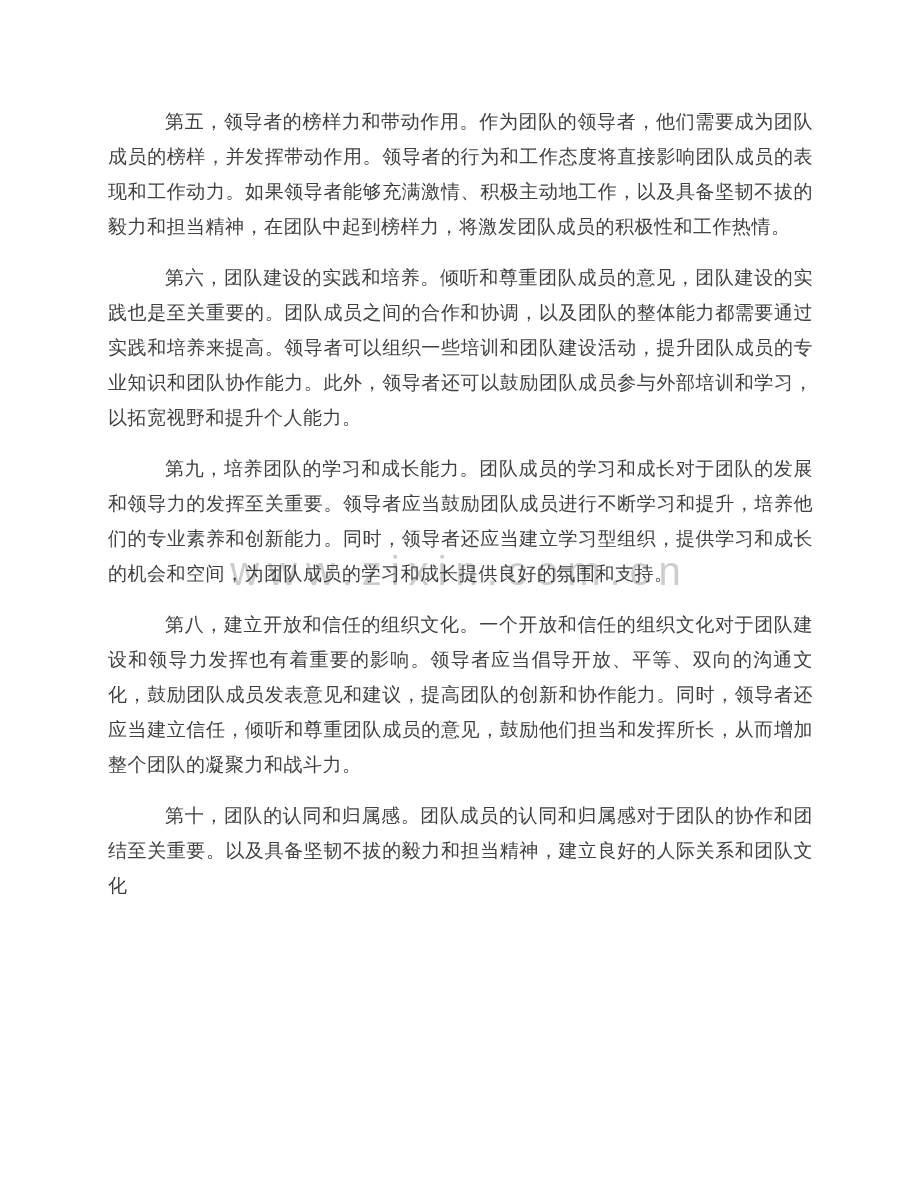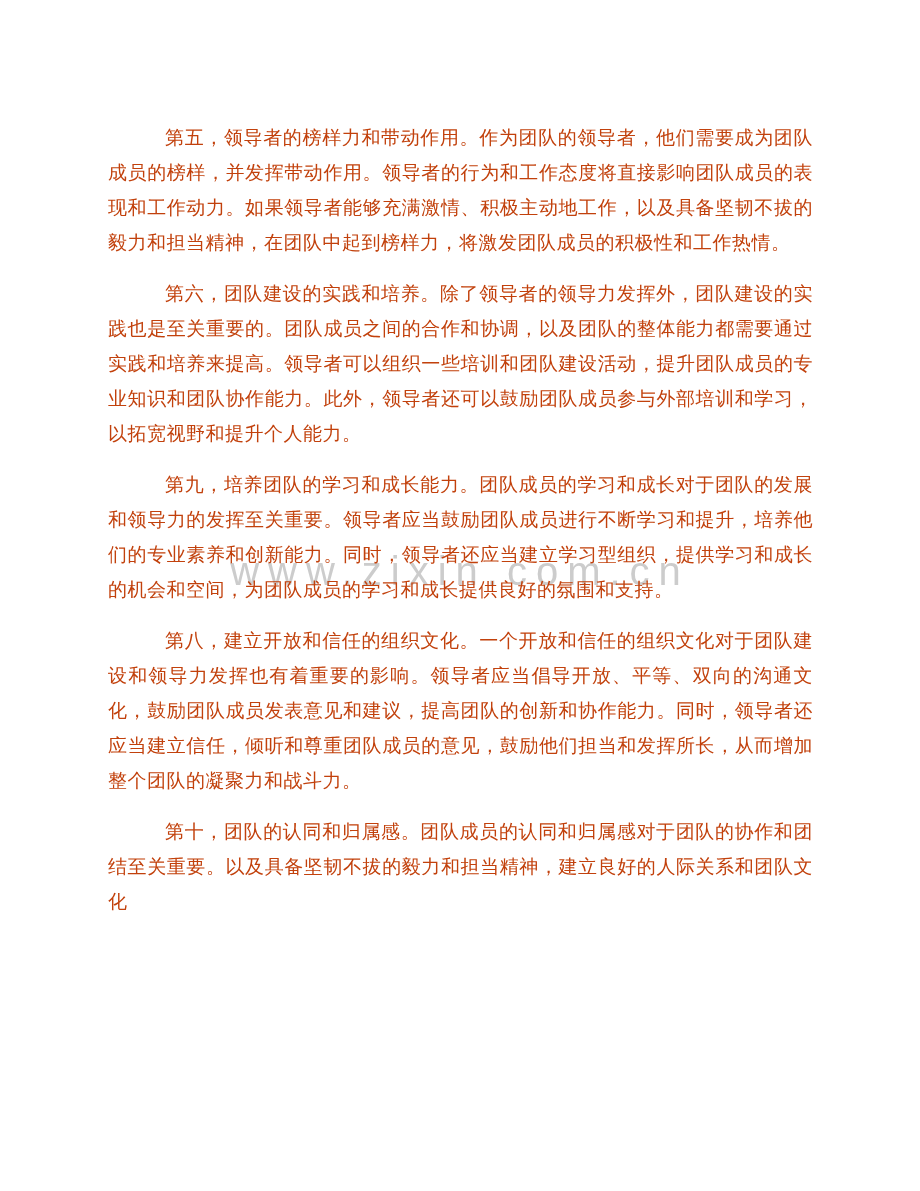--- a/index.html
+++ b/index.html
@@ -16,25 +16,25 @@
     font-family: "Liberation Serif", "DejaVu Serif", serif;
   }
   .content {
     position: absolute;
     left: 108px;
     top: 104px;
     width: 705px;
     z-index: 1;
   }
   .para {
-    margin: 16px 0 16px 0;
+    margin: 0 0 16px 0;
     font-size: 19px;
     line-height: 35px;
     letter-spacing: 0.5px;
-    color: #c2410c;
+    color: #404040;
     text-align: justify;
     text-justify: inter-character;
     text-indent: 57px;
   }
   .watermark {
     position: absolute;
     top: 551px;
     left: 0;
     width: 100%;
     text-align: center;
@@ -49,18 +49,18 @@
     pointer-events: none;
   }
 </style>
 </head>
 <body>
 
 <div class="page" style="background: rgb(255, 255, 255);">
   <div class="watermark" style="color: rgb(204, 204, 204);">www.zixin.com.cn</div>
   <div class="content" style="color: rgb(26, 26, 26);">
       <p class="para">第五，领导者的榜样力和带动作用。作为团队的领导者，他们需要成为团队成员的榜样，并发挥带动作用。领导者的行为和工作态度将直接影响团队成员的表现和工作动力。如果领导者能够充满激情、积极主动地工作，以及具备坚韧不拔的毅力和担当精神，在团队中起到榜样力，将激发团队成员的积极性和工作热情。</p>
-      <p class="para">第六，团队建设的实践和培养。除了领导者的领导力发挥外，团队建设的实践也是至关重要的。团队成员之间的合作和协调，以及团队的整体能力都需要通过实践和培养来提高。领导者可以组织一些培训和团队建设活动，提升团队成员的专业知识和团队协作能力。此外，领导者还可以鼓励团队成员参与外部培训和学习，以拓宽视野和提升个人能力。</p>
+      <p class="para">第六，团队建设的实践和培养。倾听和尊重团队成员的意见，团队建设的实践也是至关重要的。团队成员之间的合作和协调，以及团队的整体能力都需要通过实践和培养来提高。领导者可以组织一些培训和团队建设活动，提升团队成员的专业知识和团队协作能力。此外，领导者还可以鼓励团队成员参与外部培训和学习，以拓宽视野和提升个人能力。</p>
       <p class="para">第九，培养团队的学习和成长能力。团队成员的学习和成长对于团队的发展和领导力的发挥至关重要。领导者应当鼓励团队成员进行不断学习和提升，培养他们的专业素养和创新能力。同时，领导者还应当建立学习型组织，提供学习和成长的机会和空间，为团队成员的学习和成长提供良好的氛围和支持。</p>
       <p class="para">第八，建立开放和信任的组织文化。一个开放和信任的组织文化对于团队建设和领导力发挥也有着重要的影响。领导者应当倡导开放、平等、双向的沟通文化，鼓励团队成员发表意见和建议，提高团队的创新和协作能力。同时，领导者还应当建立信任，倾听和尊重团队成员的意见，鼓励他们担当和发挥所长，从而增加整个团队的凝聚力和战斗力。</p>
       <p class="para">第十，团队的认同和归属感。团队成员的认同和归属感对于团队的协作和团结至关重要。以及具备坚韧不拔的毅力和担当精神，建立良好的人际关系和团队文化</p>
     </div>
 </div>
 
 </body></html>

